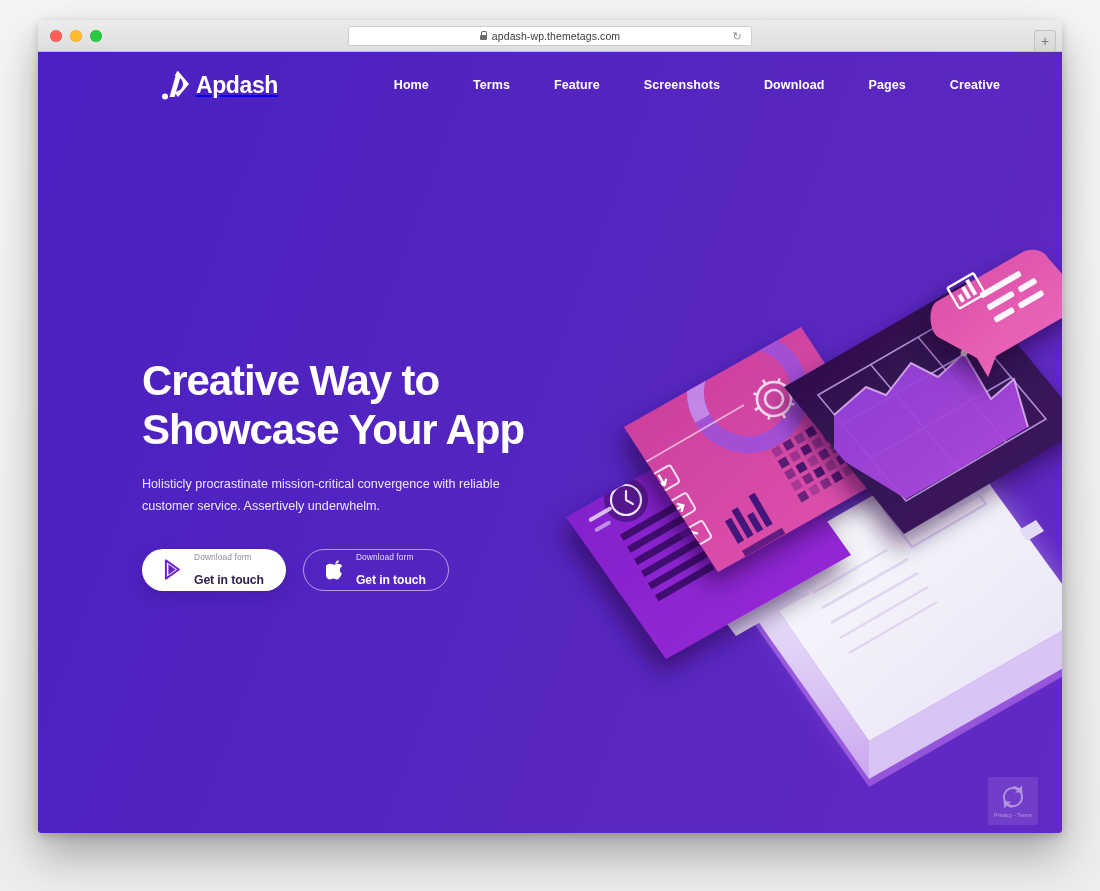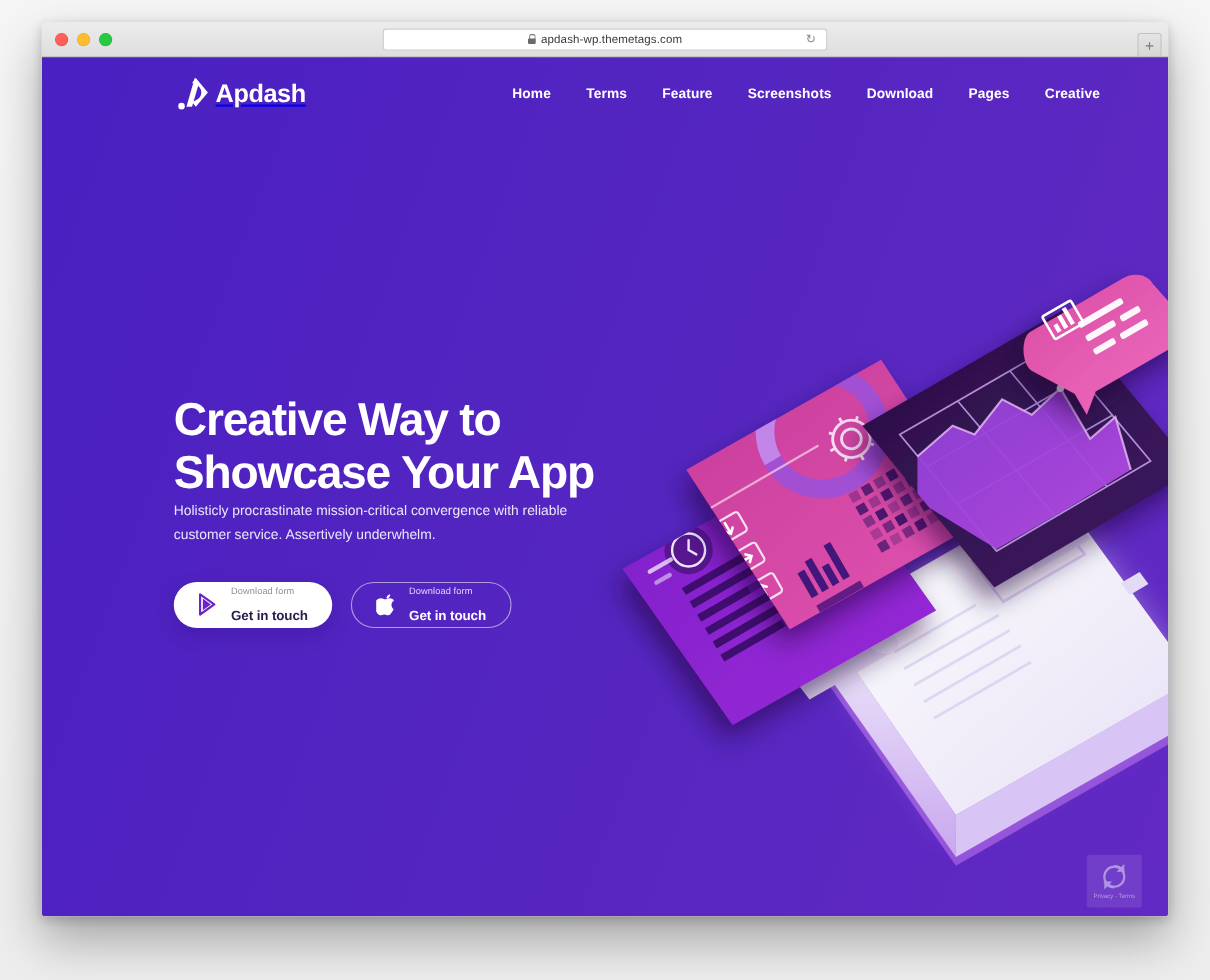--- a/index.html
+++ b/index.html
@@ -134,47 +134,48 @@
   .brand-name {
     color: #fff;
     font-size: 23px;
     font-weight: bold;
     letter-spacing: -0.4px;
   }
   .main-nav {
     margin-left: auto;
     display: flex;
     align-items: center;
-    gap: 32px;
+    gap: 44px;
   }
   .nav-link {
     color: #ffffff;
     font-size: 12.5px;
     font-weight: bold;
     letter-spacing: .1px;
     text-decoration: none;
     white-space: nowrap;
   }
 
   
   .hero-copy {
     position: absolute;
-    left: 120px;
+    left: 104px;
     top: 305px;
     width: 420px;
     z-index: 5;
   }
   .hero-title {
     color: #fff;
     font-size: 42px;
     line-height: 1.16;
     font-weight: bold;
     letter-spacing: -1.1px;
   }
   .hero-sub {
+    margin-top: 20px;
     color: #ece6fb;
     font-size: 12.6px;
     line-height: 1.68;
     width: 380px;
   }
   .hero-actions {
     margin-top: 32px;
     display: flex;
     gap: 17px;
   }

